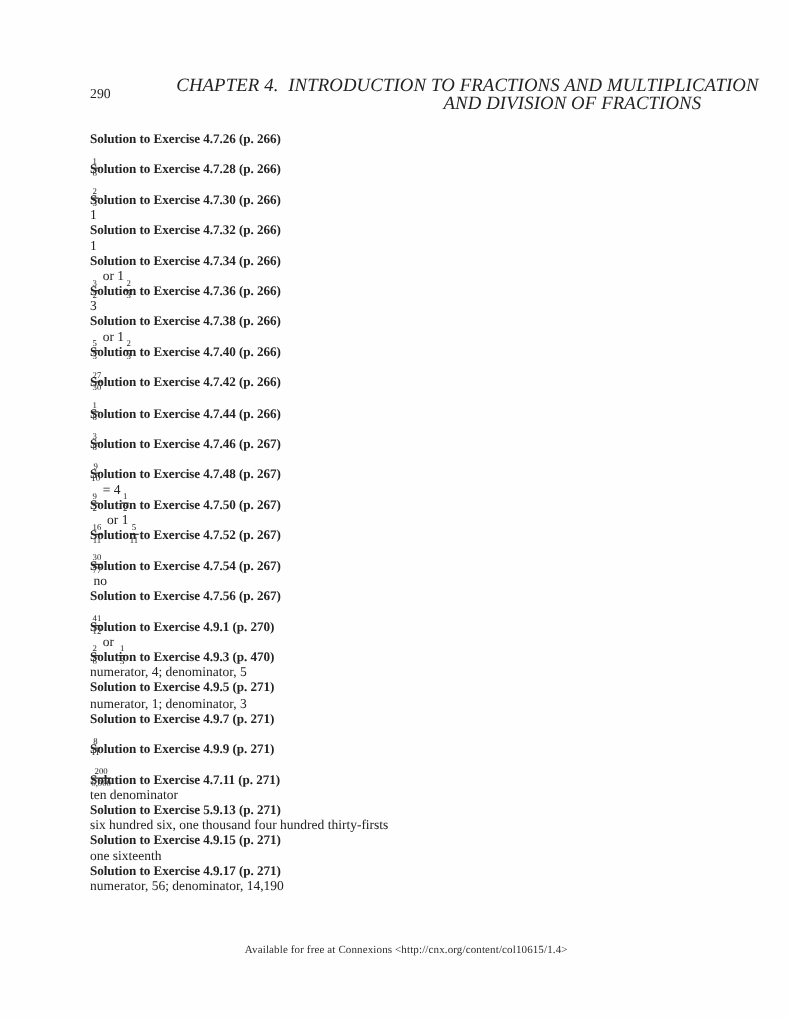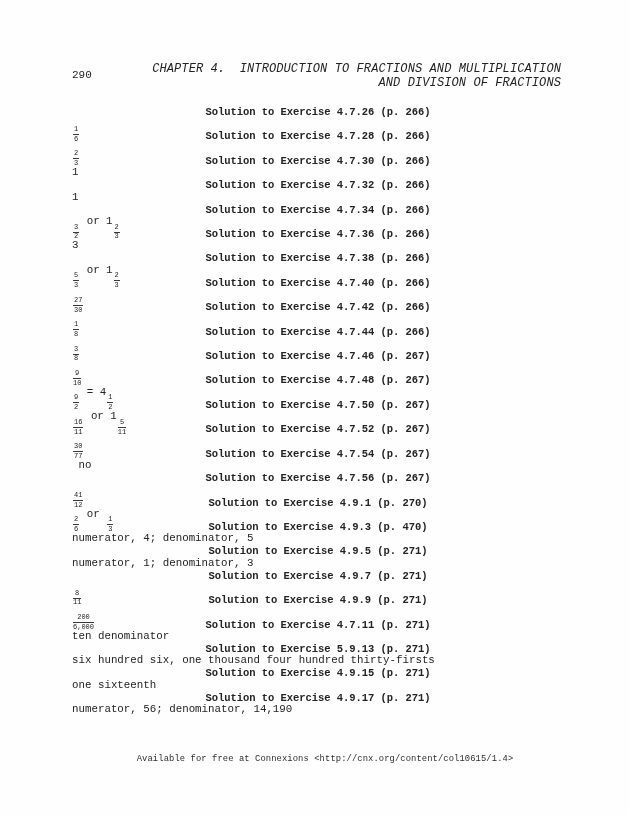--- a/index.html
+++ b/index.html
@@ -1,34 +1,33 @@
 <!DOCTYPE html>
 <html><head>
 <meta charset="utf-8">
 <style>
   html,body { margin:0; padding:0; background:#ffffff; }
   .page {
     position:relative; width:630px; height:815px; background:#fefefe;
-    font-family:Liberation Mono, monospace; color:#232323; overflow:hidden;
+    font-family:Liberation Serif, serif; color:#232323; overflow:hidden;
   }
   .page-number {
     position:absolute; left:72px; top:69px; font-size:11px; line-height:12px;
   }
   .chapter-header {
     position:absolute; right:69px; top:63px; width:420px;
-    text-align:right; font-style:italic; font-size:12px; line-height:13.8px;
+    text-align:right; font-style:italic; font-size:15px; line-height:13.8px;
     letter-spacing:0.1px;
   }
   .chapter-header div { white-space:pre; }
   .solutions { position:absolute; left:72px; top:106px; width:492px; }
   .solution { }
   .sol-title {
     font-weight:bold; font-size:10.5px; line-height:12.4px; letter-spacing:-0.05px;
     white-space:pre;
-    text-align:center;
   }
   .sol-answer {
     font-size:10.8px; height:12px; line-height:11.5px; white-space:pre-wrap;
   }
   .fr {
     display:inline-flex; flex-direction:column; align-items:center;
     vertical-align:-4.5px; line-height:1; margin:0 1px;
   }
   .fr .n {
     font-size:7px; line-height:7px; align-self:stretch; text-align:center;

